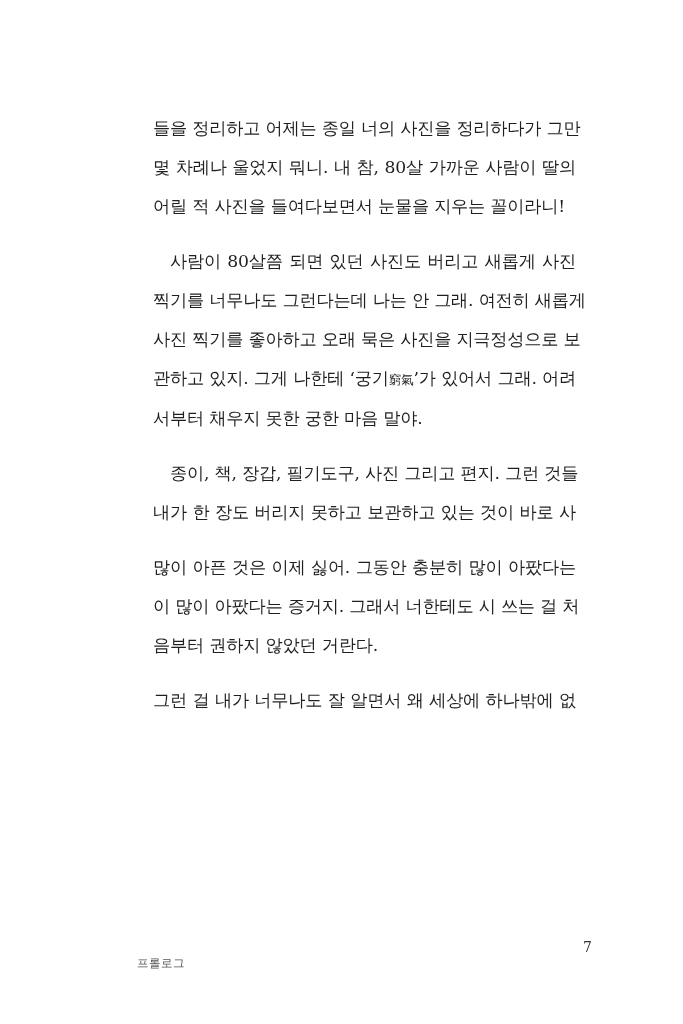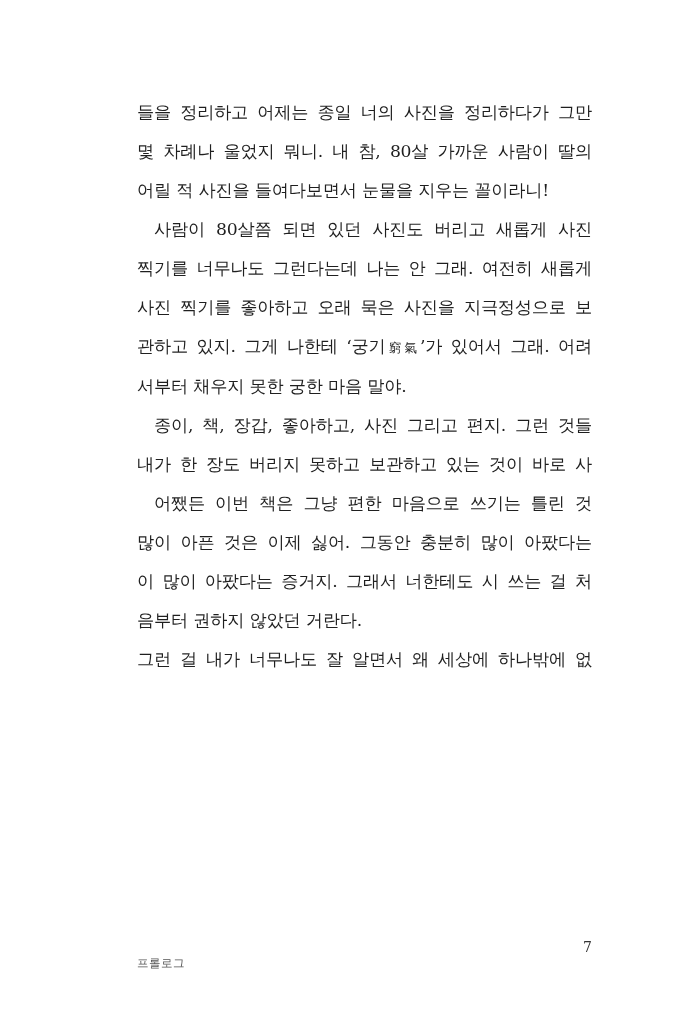--- a/index.html
+++ b/index.html
@@ -15,21 +15,21 @@
       font-family: "DejaVu Serif", "Liberation Serif", serif;
       color: #1f1f1f;
     }
     .page-body {
       position: absolute;
       left: 137px;
       top: 93px;
       width: 455px;
     }
     .para {
-      margin: 0;
+      margin: 16px;
       font-size: 17.2px;
       line-height: 39px;
       text-align: justify;
       text-align-last: auto;
       letter-spacing: -0.2px;
       word-break: keep-all;
     }
     .para.indent { text-indent: 17px; }
     .para .line {
       display: block;
@@ -74,25 +74,24 @@
     <span class="line last">어릴 적 사진을 들여다보면서 눈물을 지우는 꼴이라니!</span>
   </p>
   <p class="para indent">
     <span class="line" style="padding-left:17px;text-indent:0;">사람이 80살쯤 되면 있던 사진도 버리고 새롭게 사진</span>
     <span class="line" style="text-indent:0;">찍기를 너무나도 그런다는데 나는 안 그래. 여전히 새롭게</span>
     <span class="line" style="text-indent:0;">사진 찍기를 좋아하고 오래 묵은 사진을 지극정성으로 보</span>
     <span class="line" style="text-indent:0;">관하고 있지. 그게 나한테 ‘궁기<span class="hanja">窮</span><span class="hanja">氣</span>’가 있어서 그래. 어려</span>
     <span class="line last" style="text-indent:0;">서부터 채우지 못한 궁한 마음 말야.</span>
   </p>
   <p class="para indent">
-    <span class="line" style="padding-left:17px;text-indent:0;">종이, 책, 장갑, 좋아하고, 사진 그리고 편지. 그런 것들</span>
+    <span class="line" style="padding-left:17px;text-indent:0;">종이, 책, 장갑, 필기도구, 사진 그리고 편지. 그런 것들</span>
     <span class="line" style="text-indent:0;">내가 한 장도 버리지 못하고 보관하고 있는 것이 바로 사</span>
   </p>
   <p class="para indent">
-    <span class="line" style="padding-left:17px;text-indent:0;">어쨌든 이번 책은 그냥 편한 마음으로 쓰기는 틀린 것</span>
     <span class="line" style="text-indent:0;">많이 아픈 것은 이제 싫어. 그동안 충분히 많이 아팠다는</span>
     <span class="line" style="text-indent:0;">이 많이 아팠다는 증거지. 그래서 너한테도 시 쓰는 걸 처</span>
     <span class="line last" style="text-indent:0;">음부터 권하지 않았던 거란다.</span>
   </p>
   <p class="para indent">
     <span class="line" style="text-indent:0;">그런 걸 내가 너무나도 잘 알면서 왜 세상에 하나밖에 없</span>
   </p>
 </div>
 
 <div class="footer">

